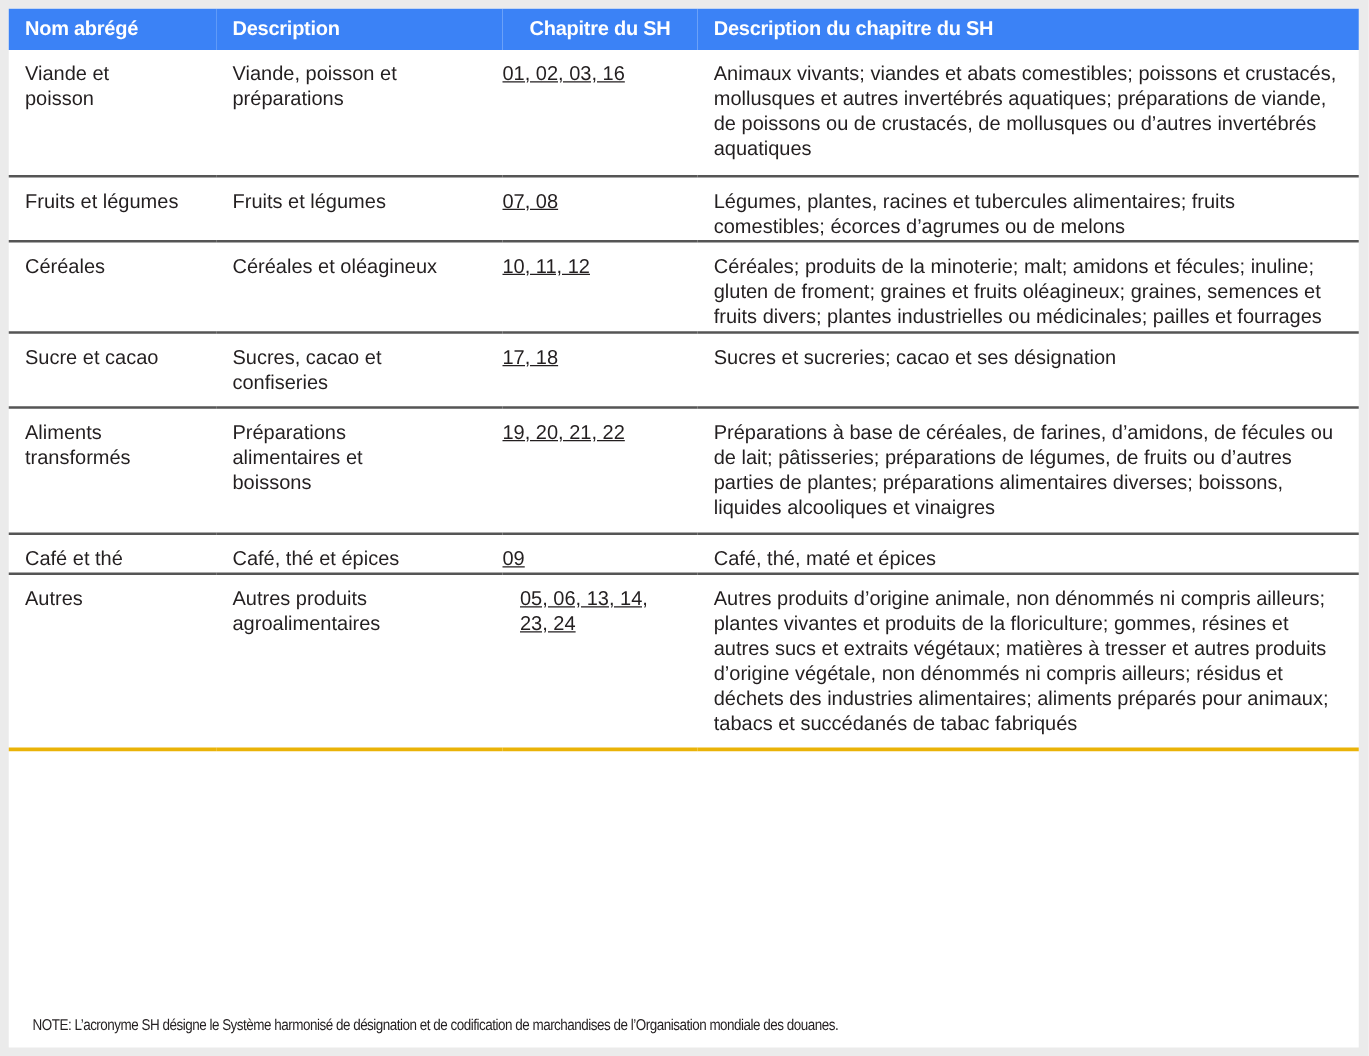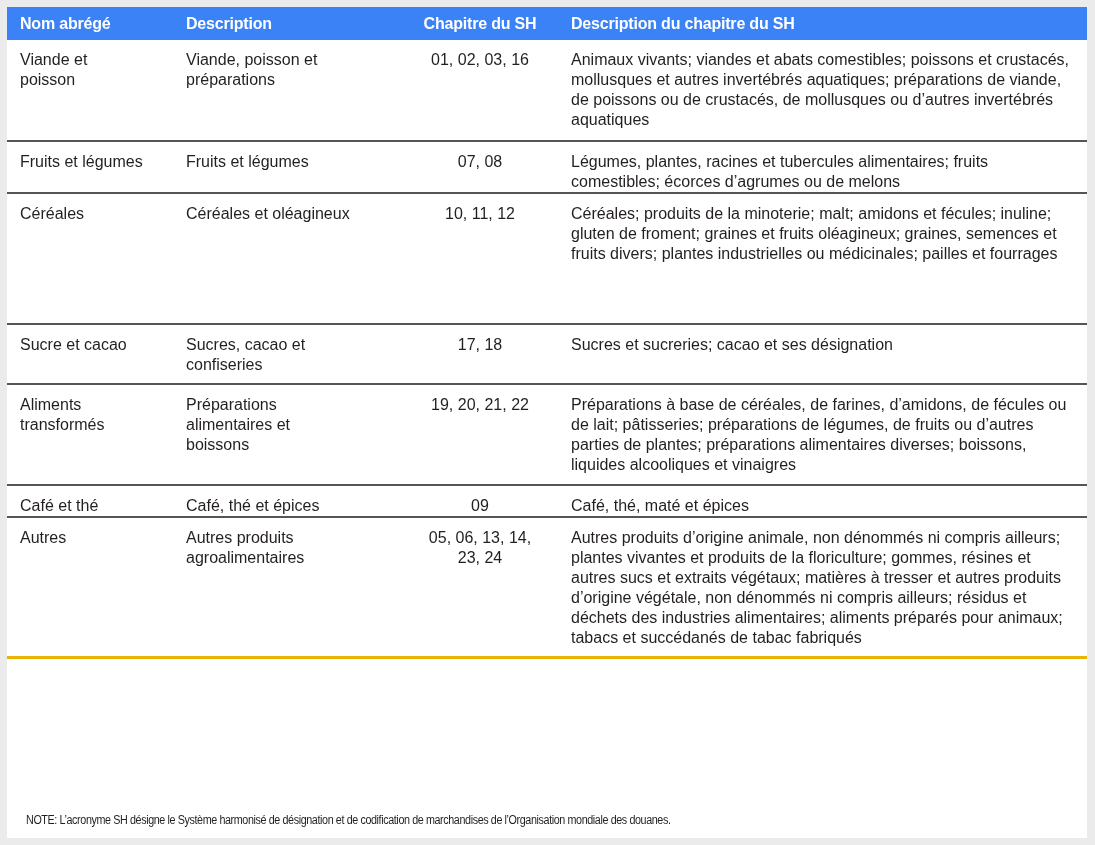--- a/index.html
+++ b/index.html
@@ -40,21 +40,21 @@
   thead th.center { text-align: center; padding: 0; }
   tbody td {
     font-size: 16px;
     line-height: 20px;
     vertical-align: top;
     padding: 10px 6px 0 13px;
     border-bottom: 2px solid #555555;
     box-sizing: border-box;
     margin-left: 30px;
   }
-  tbody td.center { text-align: center; padding-left: 0; padding-right: 0; }
+  tbody td.center { text-align: left; padding-left: 0; padding-right: 0; text-decoration: underline; }
   tbody td.desc { padding-right: 14px; }
   tbody tr.last td { border-bottom: 3px solid #eab308; }
   .note {
     position: absolute;
     left: 26px; top: 813px;
     font-size: 12.5px;
     font-family: "Liberation Sans", sans-serif;
     letter-spacing: -0.45px;
     transform: scaleX(0.86);
     transform-origin: left top;
@@ -87,21 +87,21 @@
         <td style="padding-right:50px">Viande, poisson et préparations</td>
         <td class="center">01, 02, 03, 16</td>
         <td class="desc">Animaux vivants; viandes et abats comestibles; poissons et crustacés, mollusques et autres invertébrés aquatiques; préparations de viande, de poissons ou de crustacés, de mollusques ou d’autres invertébrés aquatiques</td>
       </tr>
       <tr style="height:44px">
         <td style="padding-right:0">Fruits et légumes</td>
         <td>Fruits et légumes</td>
         <td class="center">07, 08</td>
         <td class="desc">Légumes, plantes, racines et tubercules alimentaires; fruits comestibles; écorces d’agrumes ou de melons</td>
       </tr>
-      <tr style="height:131px">
+      <tr style="height:73px">
         <td>Céréales</td>
         <td>Céréales et oléagineux</td>
         <td class="center">10, 11, 12</td>
         <td class="desc">Céréales; produits de la minoterie; malt; amidons et fécules; inuline; gluten de froment; graines et fruits oléagineux; graines, semences et fruits divers; plantes industrielles ou médicinales; pailles et fourrages</td>
       </tr>
       <tr style="height:60px">
         <td>Sucre et cacao</td>
         <td style="padding-right:70px">Sucres, cacao et confiseries</td>
         <td class="center">17, 18</td>
         <td class="desc">Sucres et sucreries; cacao et ses désignation</td>

